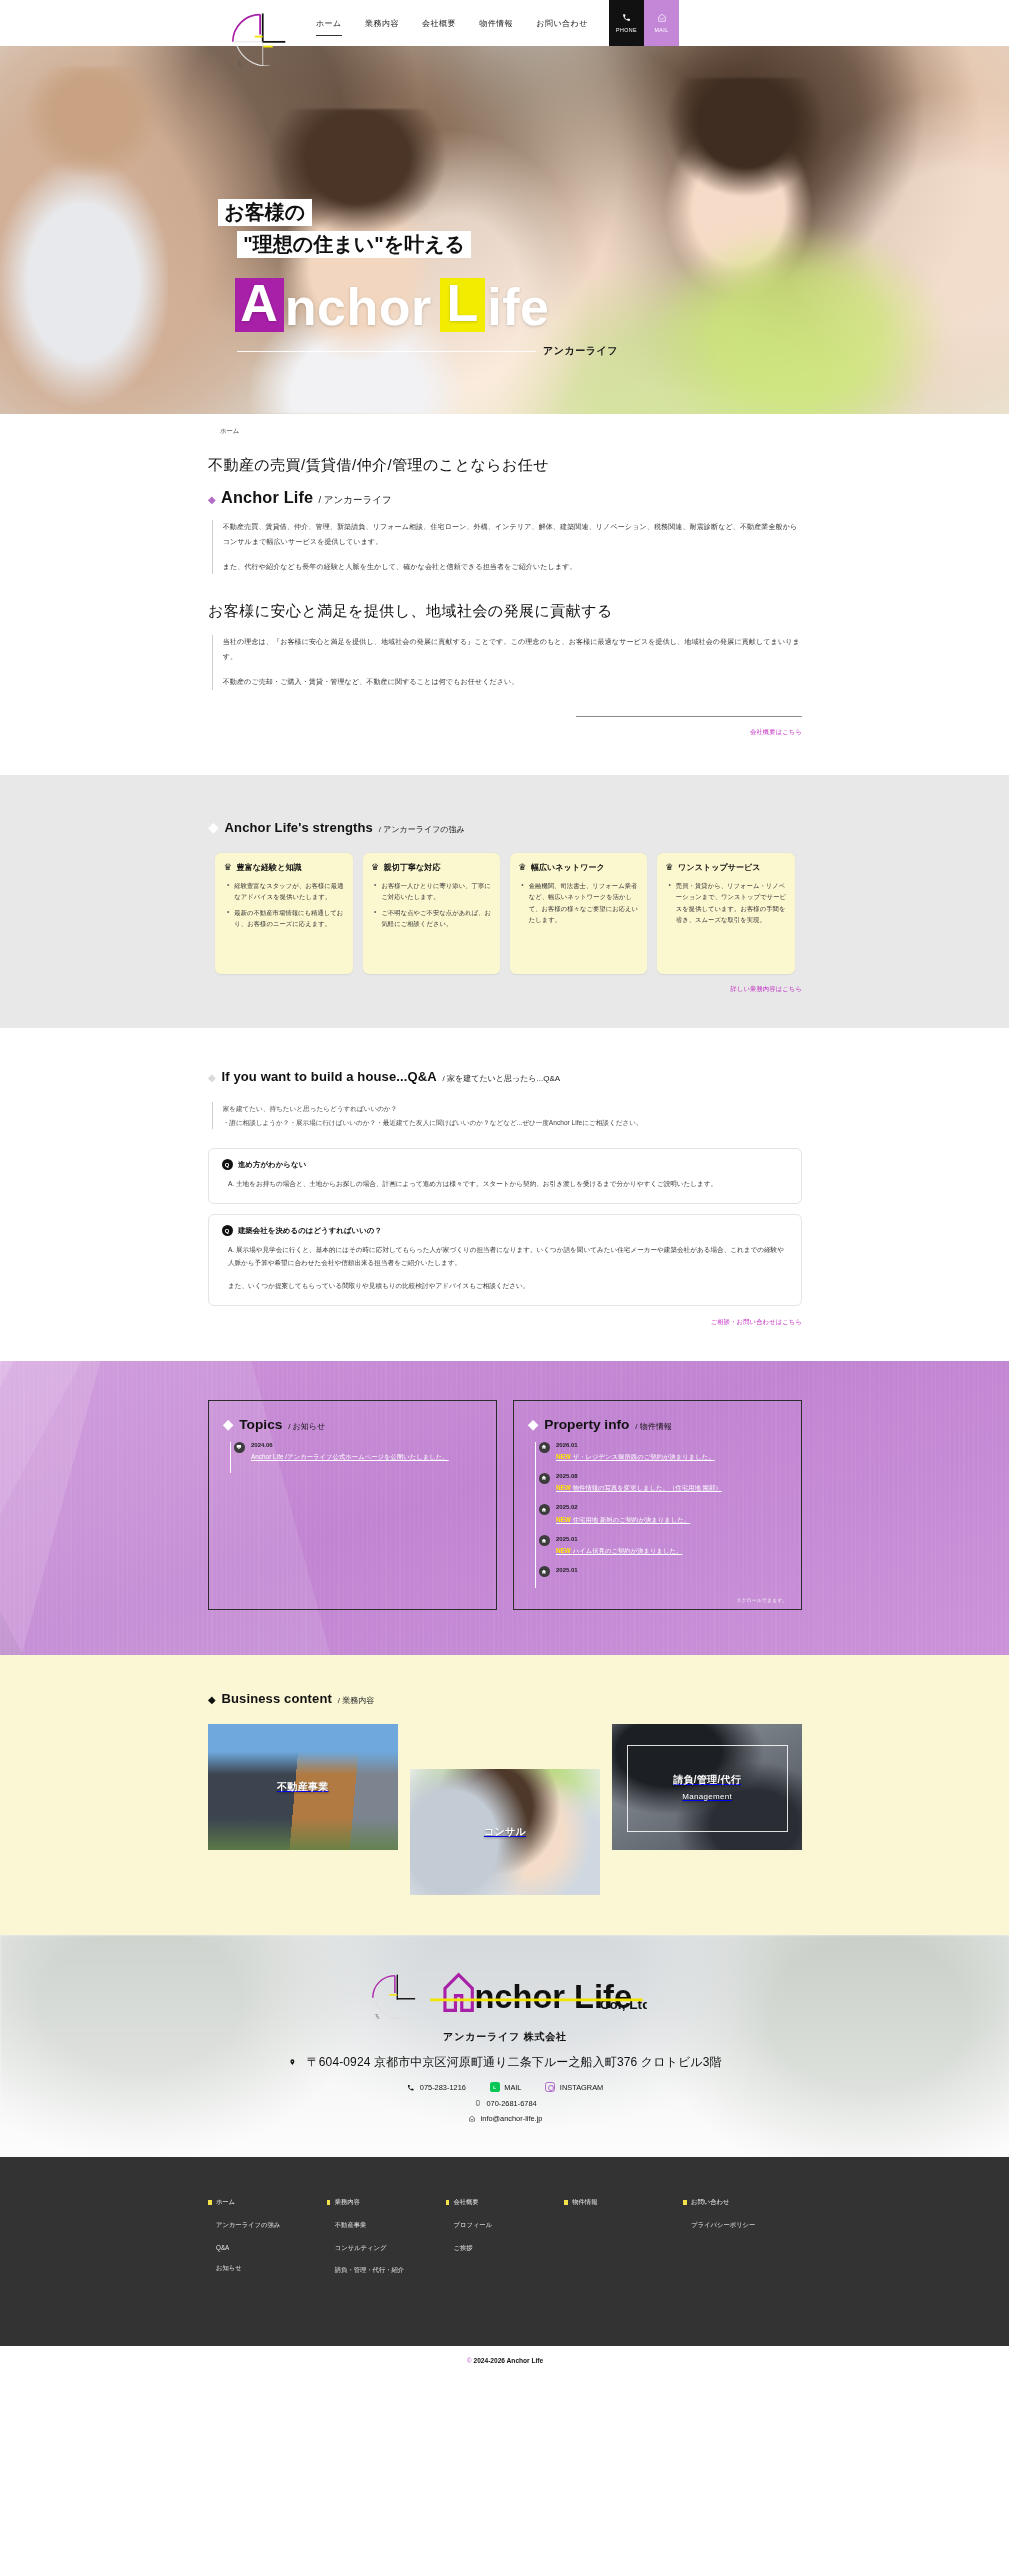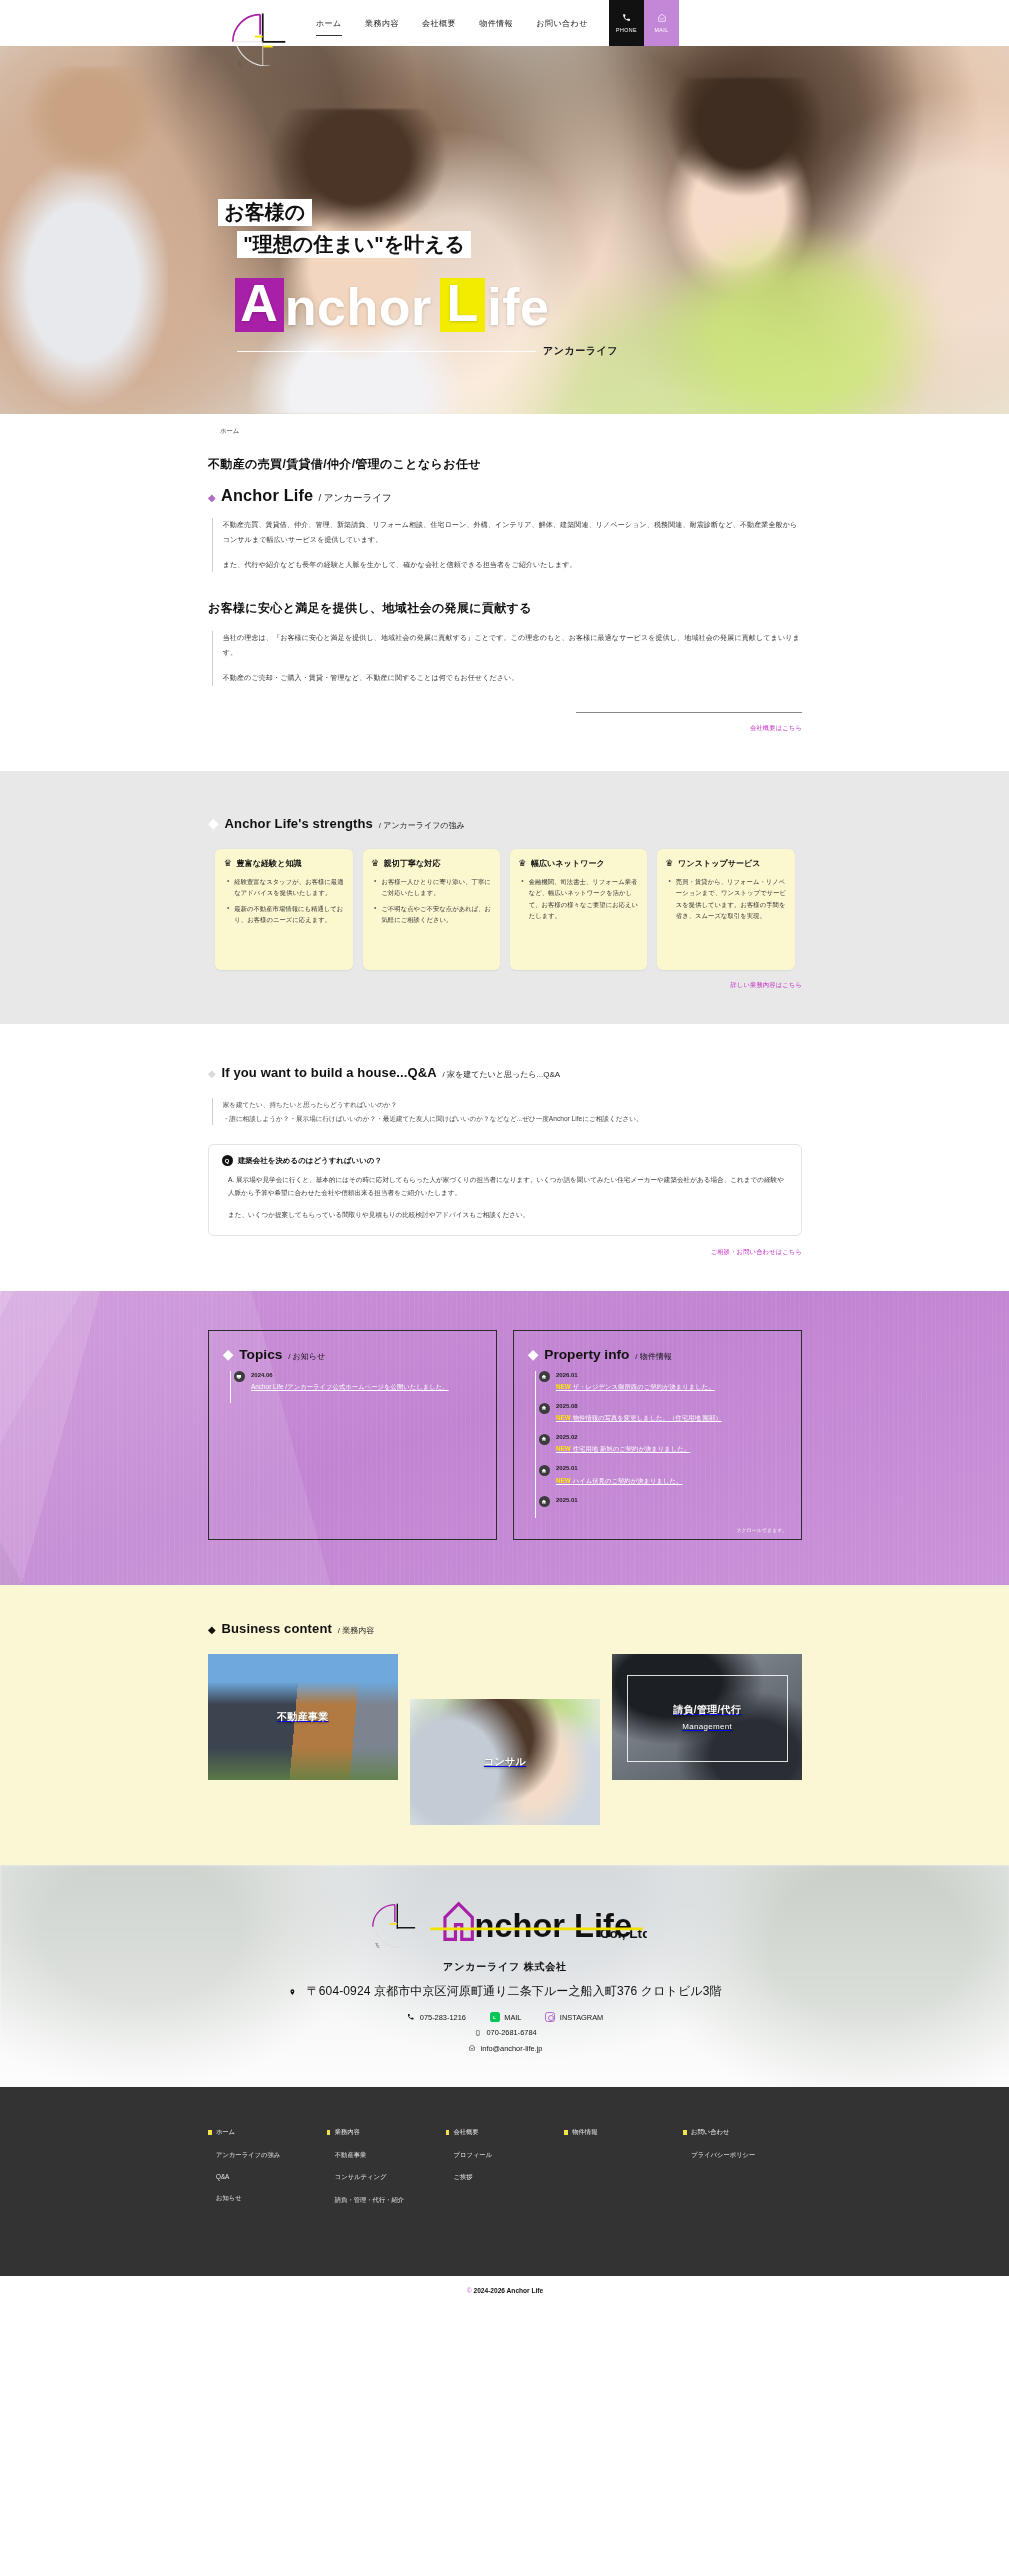--- a/index.html
+++ b/index.html
@@ -164,21 +164,21 @@
     padding: 12.6px 0 5.3px 220px;
     font-size: 6.3px;
     color: #444;
     background: #fff;
   }
 
   
   .wrap { width: 594px; margin: 0 auto; }
   .intro { background: #fff; padding: 14.7px 0 38px; }
   .lead-ttl {
-    font-size: 12px; font-weight: 700; color: #111;
+    font-size: 15px; font-weight: 400; color: #111;
     letter-spacing: .03em; margin-bottom: 13.7px;
   }
   .brand-h2 {
     display: flex; align-items: baseline; gap: 5.3px; margin-bottom: 12.6px;
   }
   .dia { color: #b26cc4; font-size: 10px; line-height: 1; }
   .dia.gray { color: #d9d9d9; }
   .dia.white { color: #ffffff; font-size: 14px; }
   .dia.black { color: #111111; }
   .brand-h2 .en { font-size: 16.3px; font-weight: 700; letter-spacing: .01em; color: #111; }
@@ -606,20 +606,29 @@
         <span class="dia gray">◆</span>
         <span class="en">If you want to build a house...Q&amp;A</span>
         <span class="jp">/ 家を建てたいと思ったら...Q&amp;A</span>
       </div>
 
       <div class="qa-lead">
         <p>家を建てたい、持ちたいと思ったらどうすればいいのか？</p>
         <p>・誰に相談しようか？・展示場に行けばいいのか？・最近建てた友人に聞けばいいのか？などなど...ぜひ一度Anchor Lifeにご相談ください。</p>
       </div>
 
+      <div class="qa-item">
+        <div class="qa-head">
+          <span class="qbadge">Q</span>
+          <span class="qa-q">進め方がわからない</span>
+        </div>
+        <div class="qa-a">
+            <p>A. 土地をお持ちの場合と、土地からお探しの場合、計画によって進め方は様々です。スタートから契約、お引き渡しを受けるまで分かりやすくご説明いたします。</p>
+          </div>
+      </div>
 
 
       <div class="qa-item">
         <div class="qa-head">
           <span class="qbadge">Q</span>
           <span class="qa-q">建築会社を決めるのはどうすればいいの？</span>
         </div>
         <div class="qa-a">
           <p>A. 展示場や見学会に行くと、基本的にはその時に応対してもらった人が家づくりの担当者になります。いくつか話を聞いてみたい住宅メーカーや建築会社がある場合、これまでの経験や人脈から予算や希望に合わせた会社や信頼出来る担当者をご紹介いたします。</p>
           <p>また、いくつか提案してもらっている間取りや見積もりの比較検討やアドバイスもご相談ください。</p>

